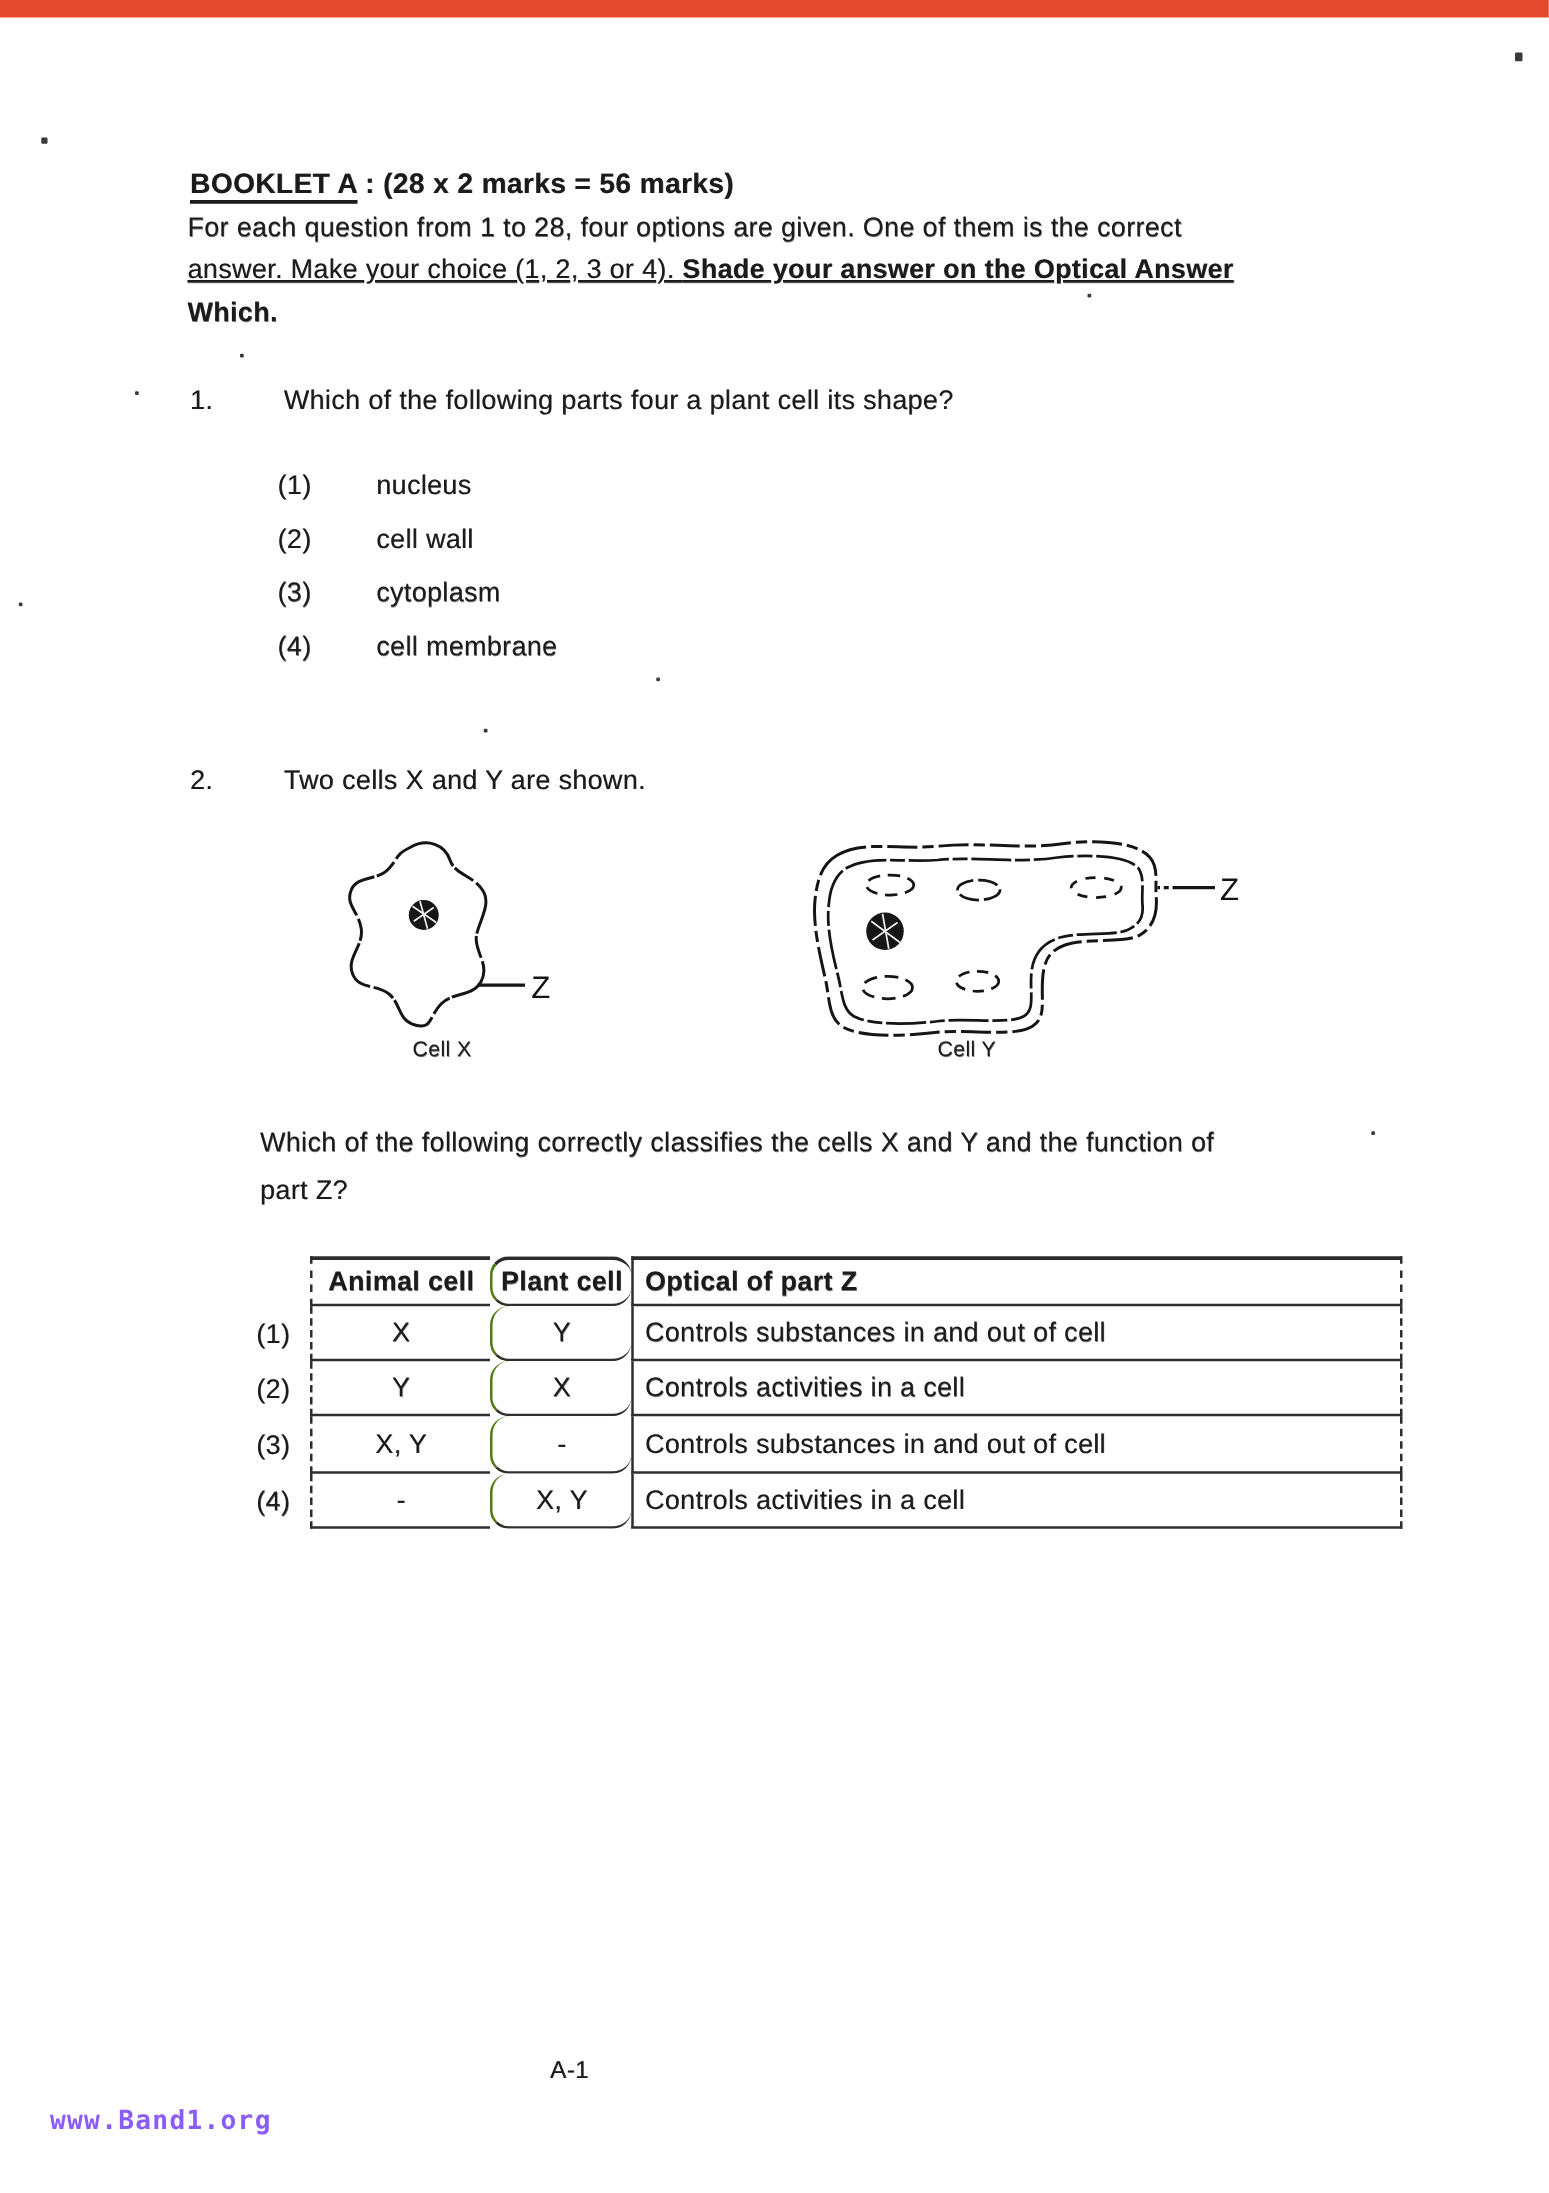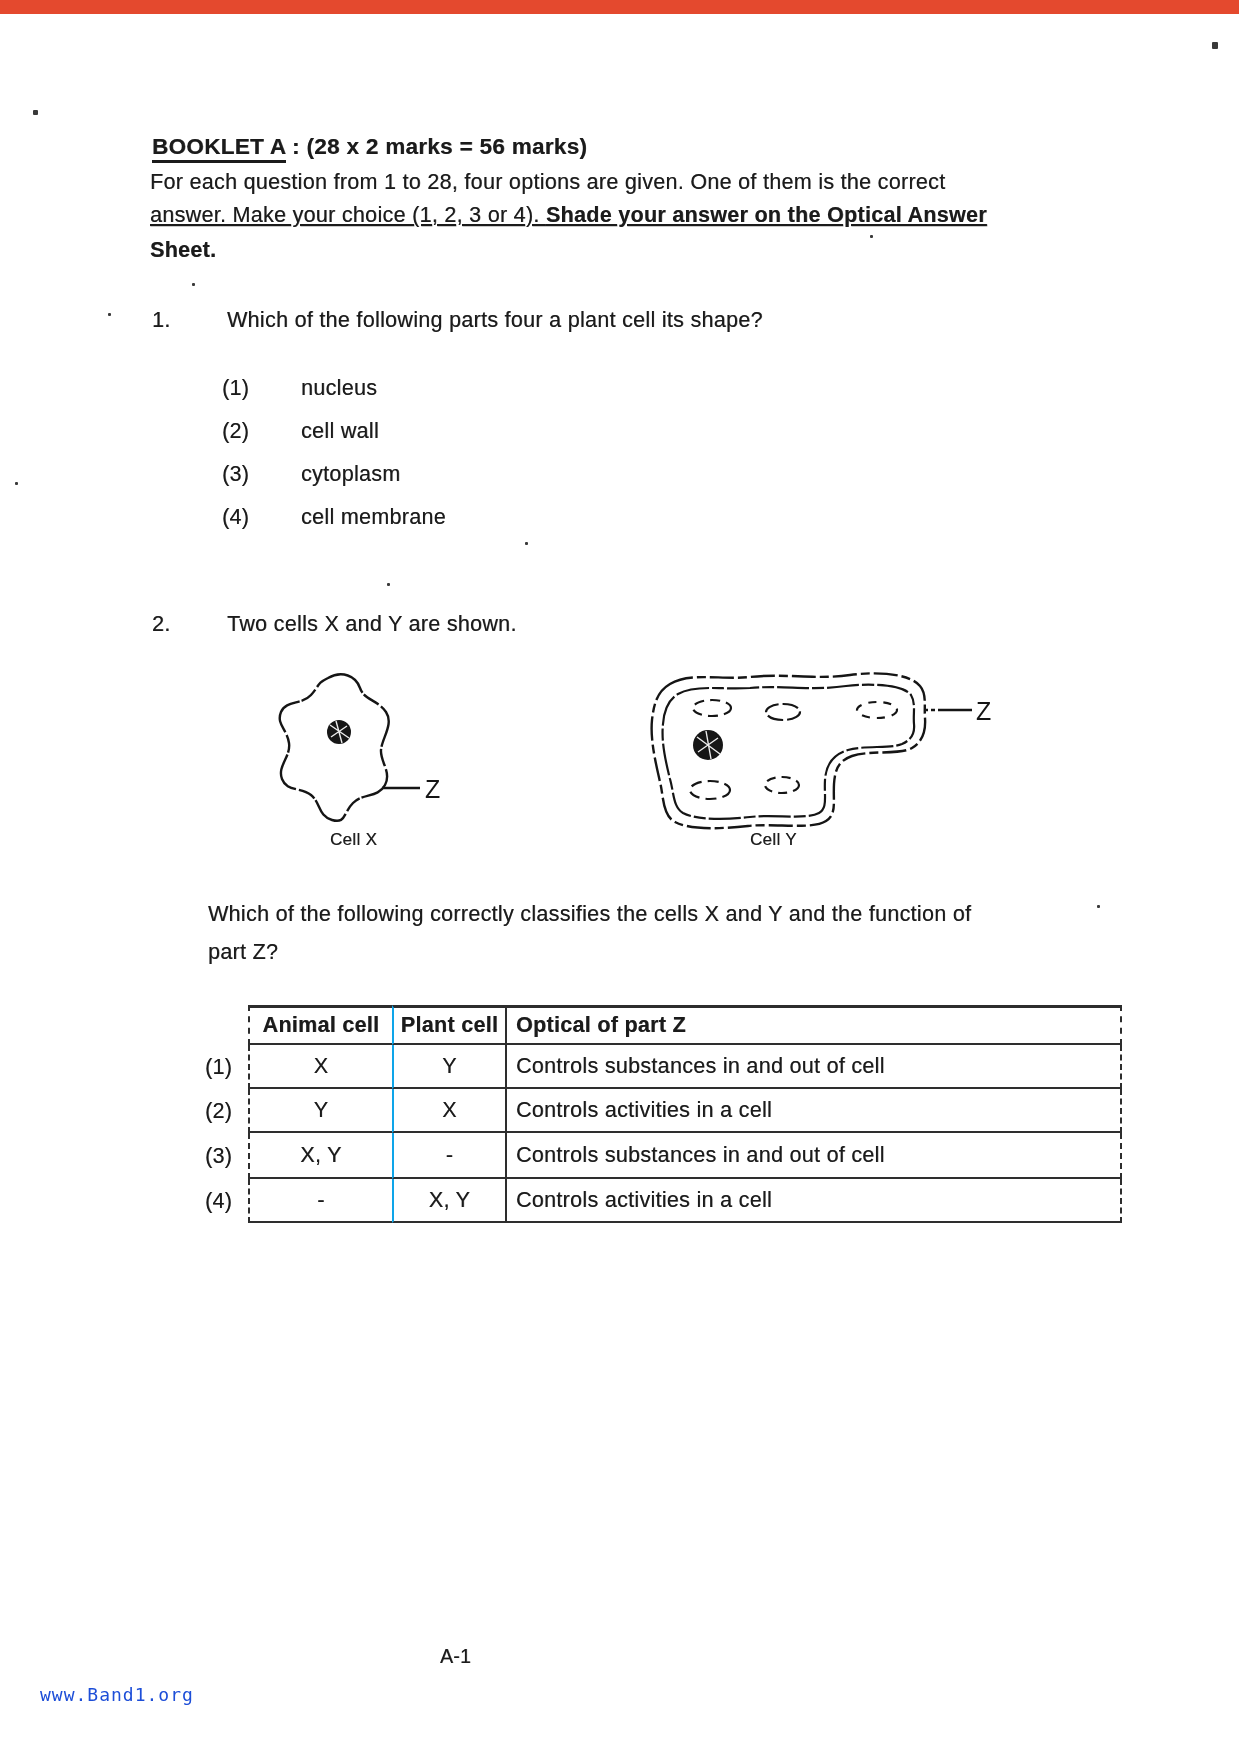--- a/index.html
+++ b/index.html
@@ -24,27 +24,27 @@
   
   .qtable{
     position:absolute;left:204px;top:1005px;display:grid;
     grid-template-columns:44px 144px 113px 617px;
     grid-template-rows:40px 44px 44px 46px 44px;
     font-size:21.5px;
   }
   .cell{display:flex;align-items:center;justify-content:center;}
   .lab{justify-content:flex-start;padding-left:1px;}
   .c1{border-left:2px dashed #2d2d2d;}
-  .c2{border-left:2px solid #0ea5e9;}
+  .c2{border-left:2px solid #4d7c0f;border-radius:15px;}
   .c3{border-left:2px solid #2d2d2d;border-right:2px dashed #2d2d2d;
       justify-content:flex-start;padding-left:9px;}
   .hrow{font-weight:700;border-top:3px solid #2d2d2d;}
   .bline{border-bottom:2.4px solid #2e2e2e;}
   .footer-page{left:440px;top:1645px;font-size:19.5px;}
-  .watermark{left:40px;top:1684px;font-size:18px;font-family:"DejaVu Sans Mono","Liberation Mono",monospace;color:#1d4ed8;letter-spacing:1px;}
+  .watermark{left:40px;top:1684px;font-size:21px;font-family:"DejaVu Sans Mono","Liberation Mono",monospace;color:#8b5cf6;letter-spacing:1px;font-weight:bold;}
   .speck{position:absolute;background:#3a3a3a;border-radius:1px;}
 </style>
 </head>
 <body>
 
 <div class="topbar"></div>
 
 <div class="speck" style="left:33px;top:110px;width:5px;height:5px;"></div>
 <div class="speck" style="left:1212px;top:42px;width:6px;height:7px;"></div>
 <div class="speck" style="left:192px;top:283px;width:3px;height:3px;"></div>
@@ -59,21 +59,21 @@
   <span class="u">BOOKLET A</span><span> : (28 x 2 marks = 56 marks)</span>
 </div>
 
 <div class="abs instr scan" style="top:168px;">
   <span>For each question from 1 to 28, four options are given. One of them is the correct</span><b></b>
 </div>
 <div class="abs instr scan" style="top:201px;text-decoration:underline;">
   <span>answer. Make your choice (1, 2, 3 or 4). </span><b>Shade your answer on the Optical Answer</b>
 </div>
 <div class="abs instr scan" style="top:236px;">
-  <span></span><b>Sheet.</b>
+  <span></span><b>Which.</b>
 </div>
 
 <div class="abs qnum scan" style="left:152px;top:308px;">1.</div>
 <div class="abs qtext scan" style="left:227px;top:308px;">Which of the following parts four a plant cell its shape?</div>
 
 <div class="abs optlab scan" style="left:222px;top:376px;">(1)</div>
 <div class="abs opttext scan" style="left:301px;top:376px;">nucleus</div>
 <div class="abs optlab scan" style="left:222px;top:419px;">(2)</div>
 <div class="abs opttext scan" style="left:301px;top:419px;">cell wall</div>
 <div class="abs optlab scan" style="left:222px;top:462px;">(3)</div>

